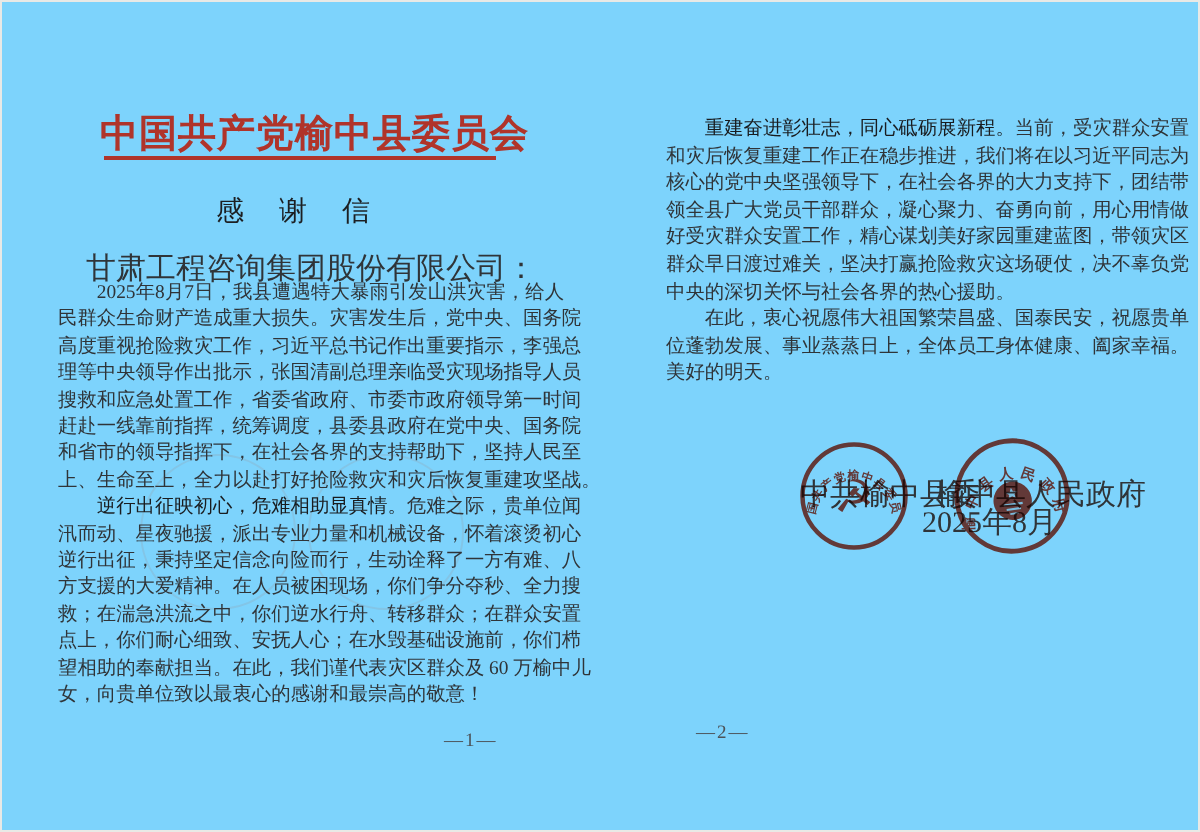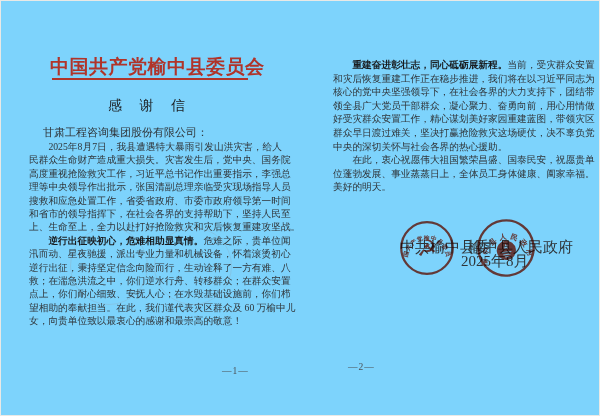--- a/index.html
+++ b/index.html
@@ -19,28 +19,28 @@
   .org-title{
     left:50px;top:54px;width:200px;text-align:center;
     font-size:19px;font-weight:bold;color:var(--title-red);
     white-space:nowrap;letter-spacing:0.5px;
   }
   .red-rule{left:52px;top:78px;width:196px;height:2px;background:var(--title-red);}
   .letter-title{
     left:50px;top:97px;width:200px;text-align:center;
     font-size:14px;font-weight:normal;color:#1c1f22;letter-spacing:7px;
   }
-  .salutation{left:43px;top:125px;font-size:11px;color:var(--text);}
+  .salutation{left:43px;top:125px;font-size:15px;color:var(--text);}
   .body{width:253px;font-size:9.7px;color:var(--text);line-height:13.4px;}
   .body1{left:29px;top:140px;}
   .body2{left:333px;top:58px;line-height:13.6px;}
   .bodyline{text-align:justify;text-align-last:justify;white-space:nowrap;}
   .bodyline.last{text-align-last:auto;}
   .bodyline.indent{text-indent:2em;}
-  .lead-bold{font-weight:bold;color:#191c1f;margin-top:28px;}
+  .lead-bold{font-weight:normal;color:#191c1f;margin-top:28px;}
   .pagenum{font-size:9.5px;color:#4c5257;letter-spacing:1px;}
   .pagenum1{left:222px;top:366px;}
   .pagenum2{left:348px;top:362px;}
   
   .ghost{border:1px solid rgba(170,110,100,0.14);border-radius:50%;width:76px;height:76px;}
   .ghost1{left:70px;top:227px;}
   .ghost2{left:154px;top:227px;}
   
   .sig{font-size:15px;color:var(--text);white-space:nowrap;}
   .sig-party{left:400px;top:238px;}
@@ -69,25 +69,27 @@
 
     <div class="abs ghost ghost1"></div>
     <div class="abs ghost ghost2"></div>
 
     <div class="abs body body1" id="body1">
         <div class="bodyline indent">2025年8月7日，我县遭遇特大暴雨引发山洪灾害，给人</div>
         <div class="bodyline">民群众生命财产造成重大损失。灾害发生后，党中央、国务院</div>
         <div class="bodyline">高度重视抢险救灾工作，习近平总书记作出重要指示，李强总</div>
         <div class="bodyline">理等中央领导作出批示，张国清副总理亲临受灾现场指导人员</div>
         <div class="bodyline">搜救和应急处置工作，省委省政府、市委市政府领导第一时间</div>
+        <div class="bodyline">赶赴一线靠前指挥，统筹调度，县委县政府在党中央、国务院</div>
         <div class="bodyline">和省市的领导指挥下，在社会各界的支持帮助下，坚持人民至</div>
         <div class="bodyline last">上、生命至上，全力以赴打好抢险救灾和灾后恢复重建攻坚战。</div>
         <div class="bodyline indent"><span class="lead-bold">逆行出征映初心，危难相助显真情。</span>危难之际，贵单位闻</div>
         <div class="bodyline">汛而动、星夜驰援，派出专业力量和机械设备，怀着滚烫初心</div>
         <div class="bodyline">逆行出征，秉持坚定信念向险而行，生动诠释了一方有难、八</div>
+        <div class="bodyline">方支援的大爱精神。在人员被困现场，你们争分夺秒、全力搜</div>
         <div class="bodyline">救；在湍急洪流之中，你们逆水行舟、转移群众；在群众安置</div>
         <div class="bodyline">点上，你们耐心细致、安抚人心；在水毁基础设施前，你们栉</div>
         <div class="bodyline">望相助的奉献担当。在此，我们谨代表灾区群众及 60 万榆中儿</div>
         <div class="bodyline last">女，向贵单位致以最衷心的感谢和最崇高的敬意！</div>
       </div>
 
     <div class="abs pagenum pagenum1">—1—</div>
   </div>
 
   <div>

